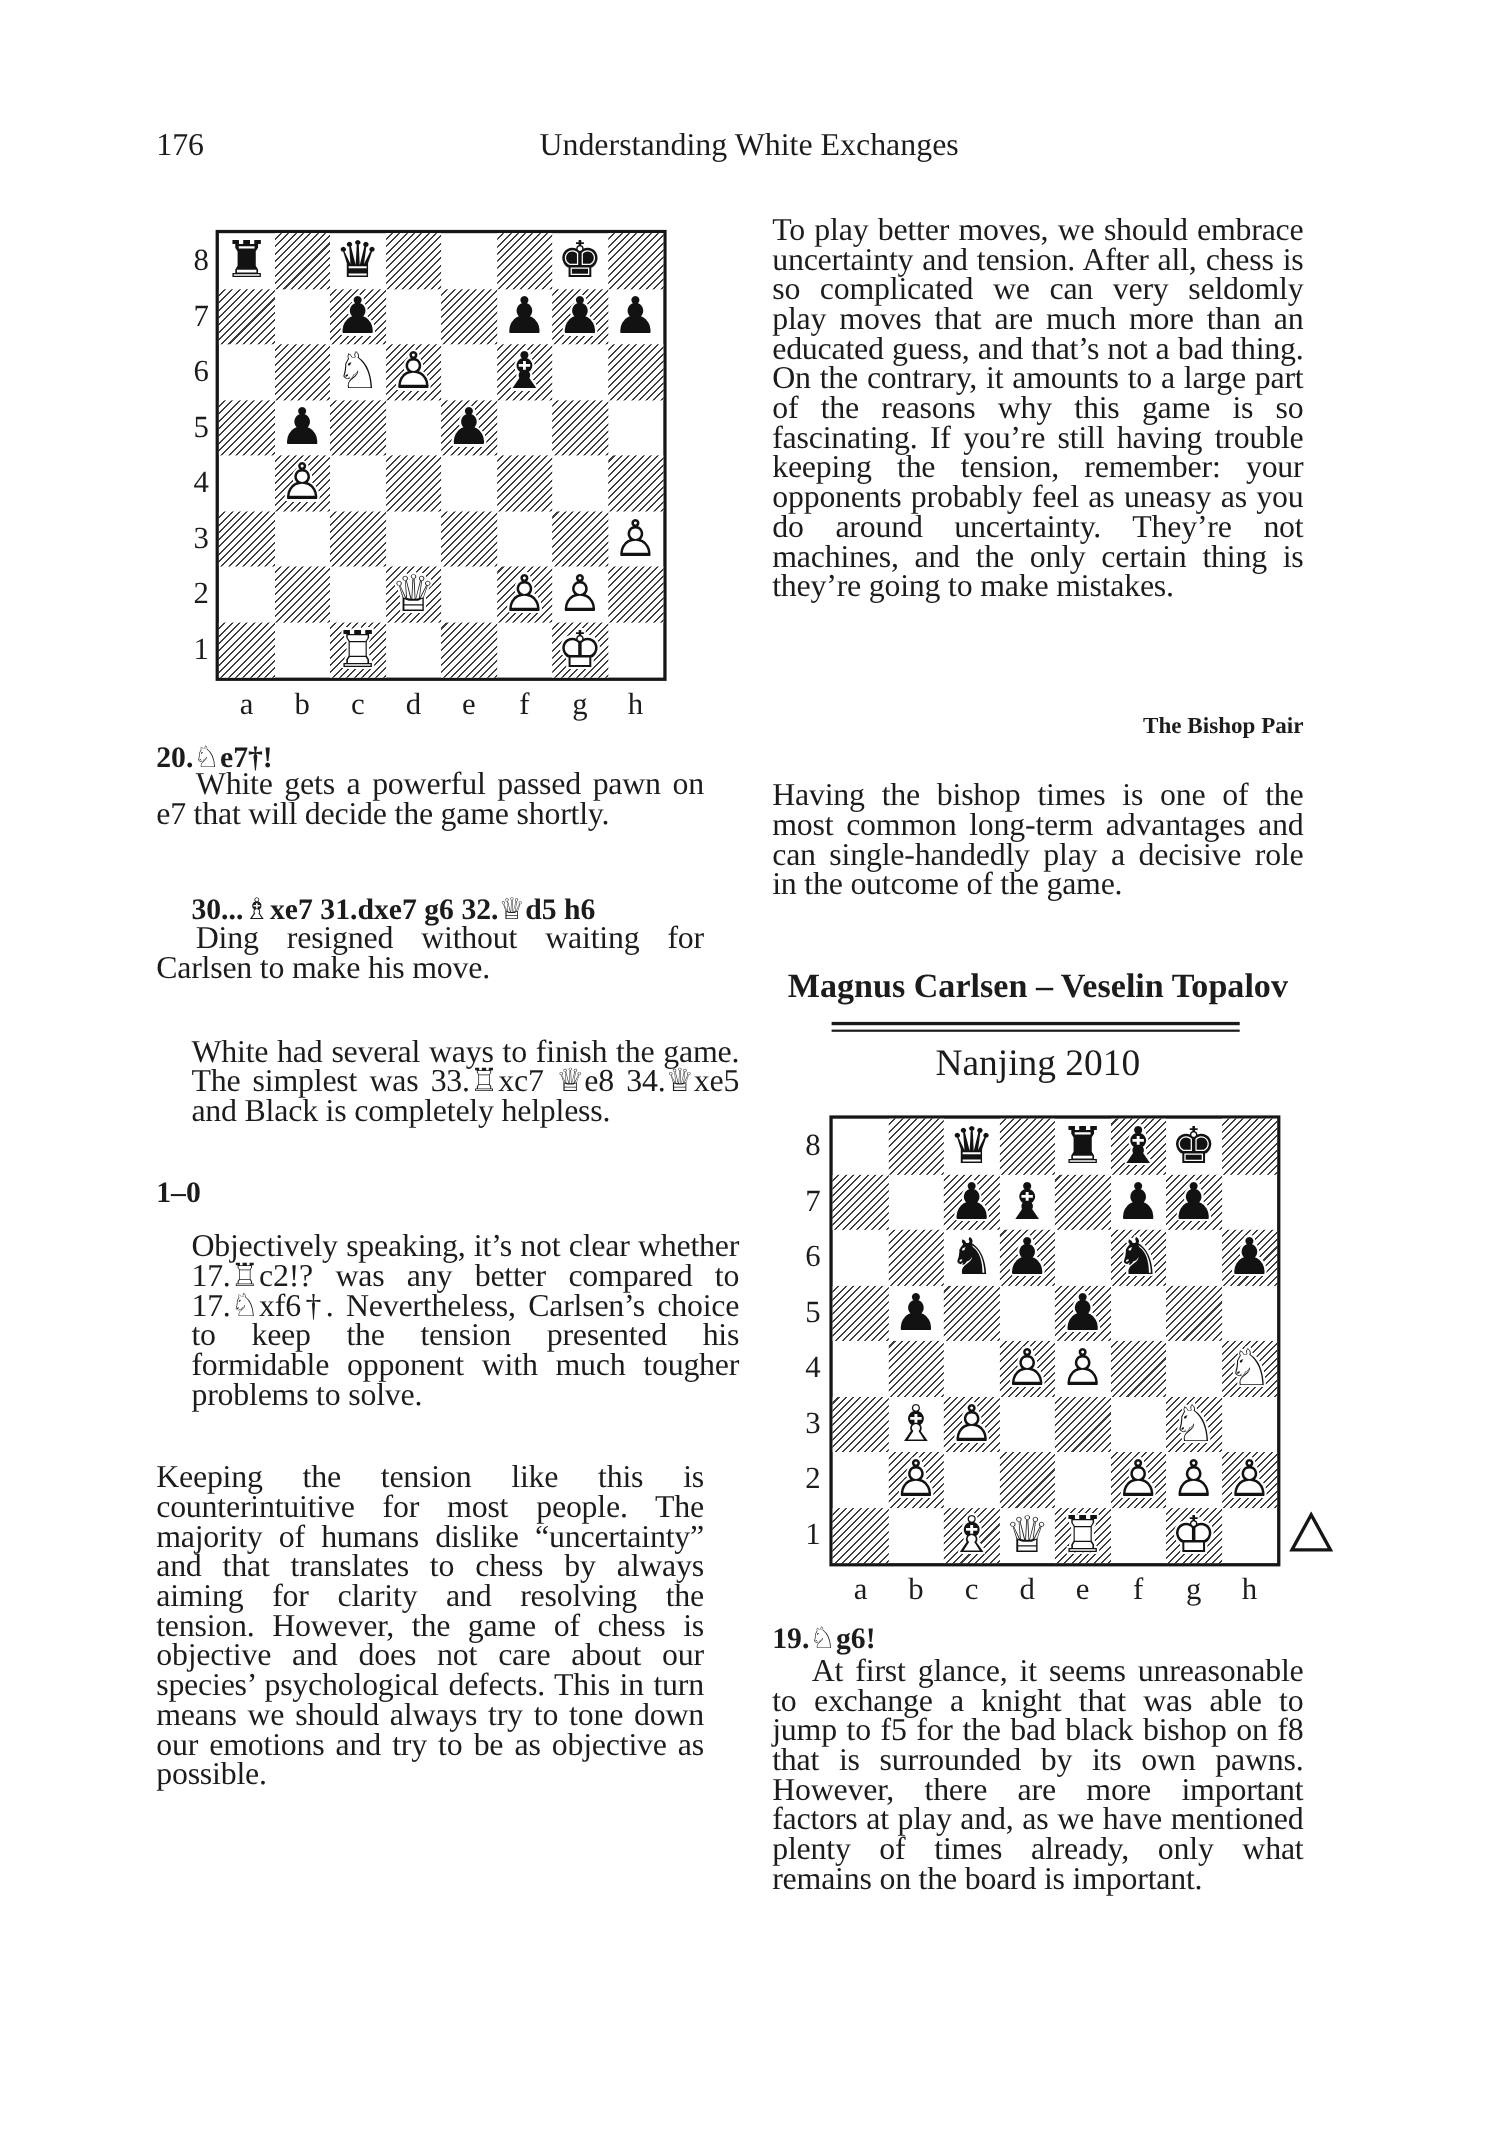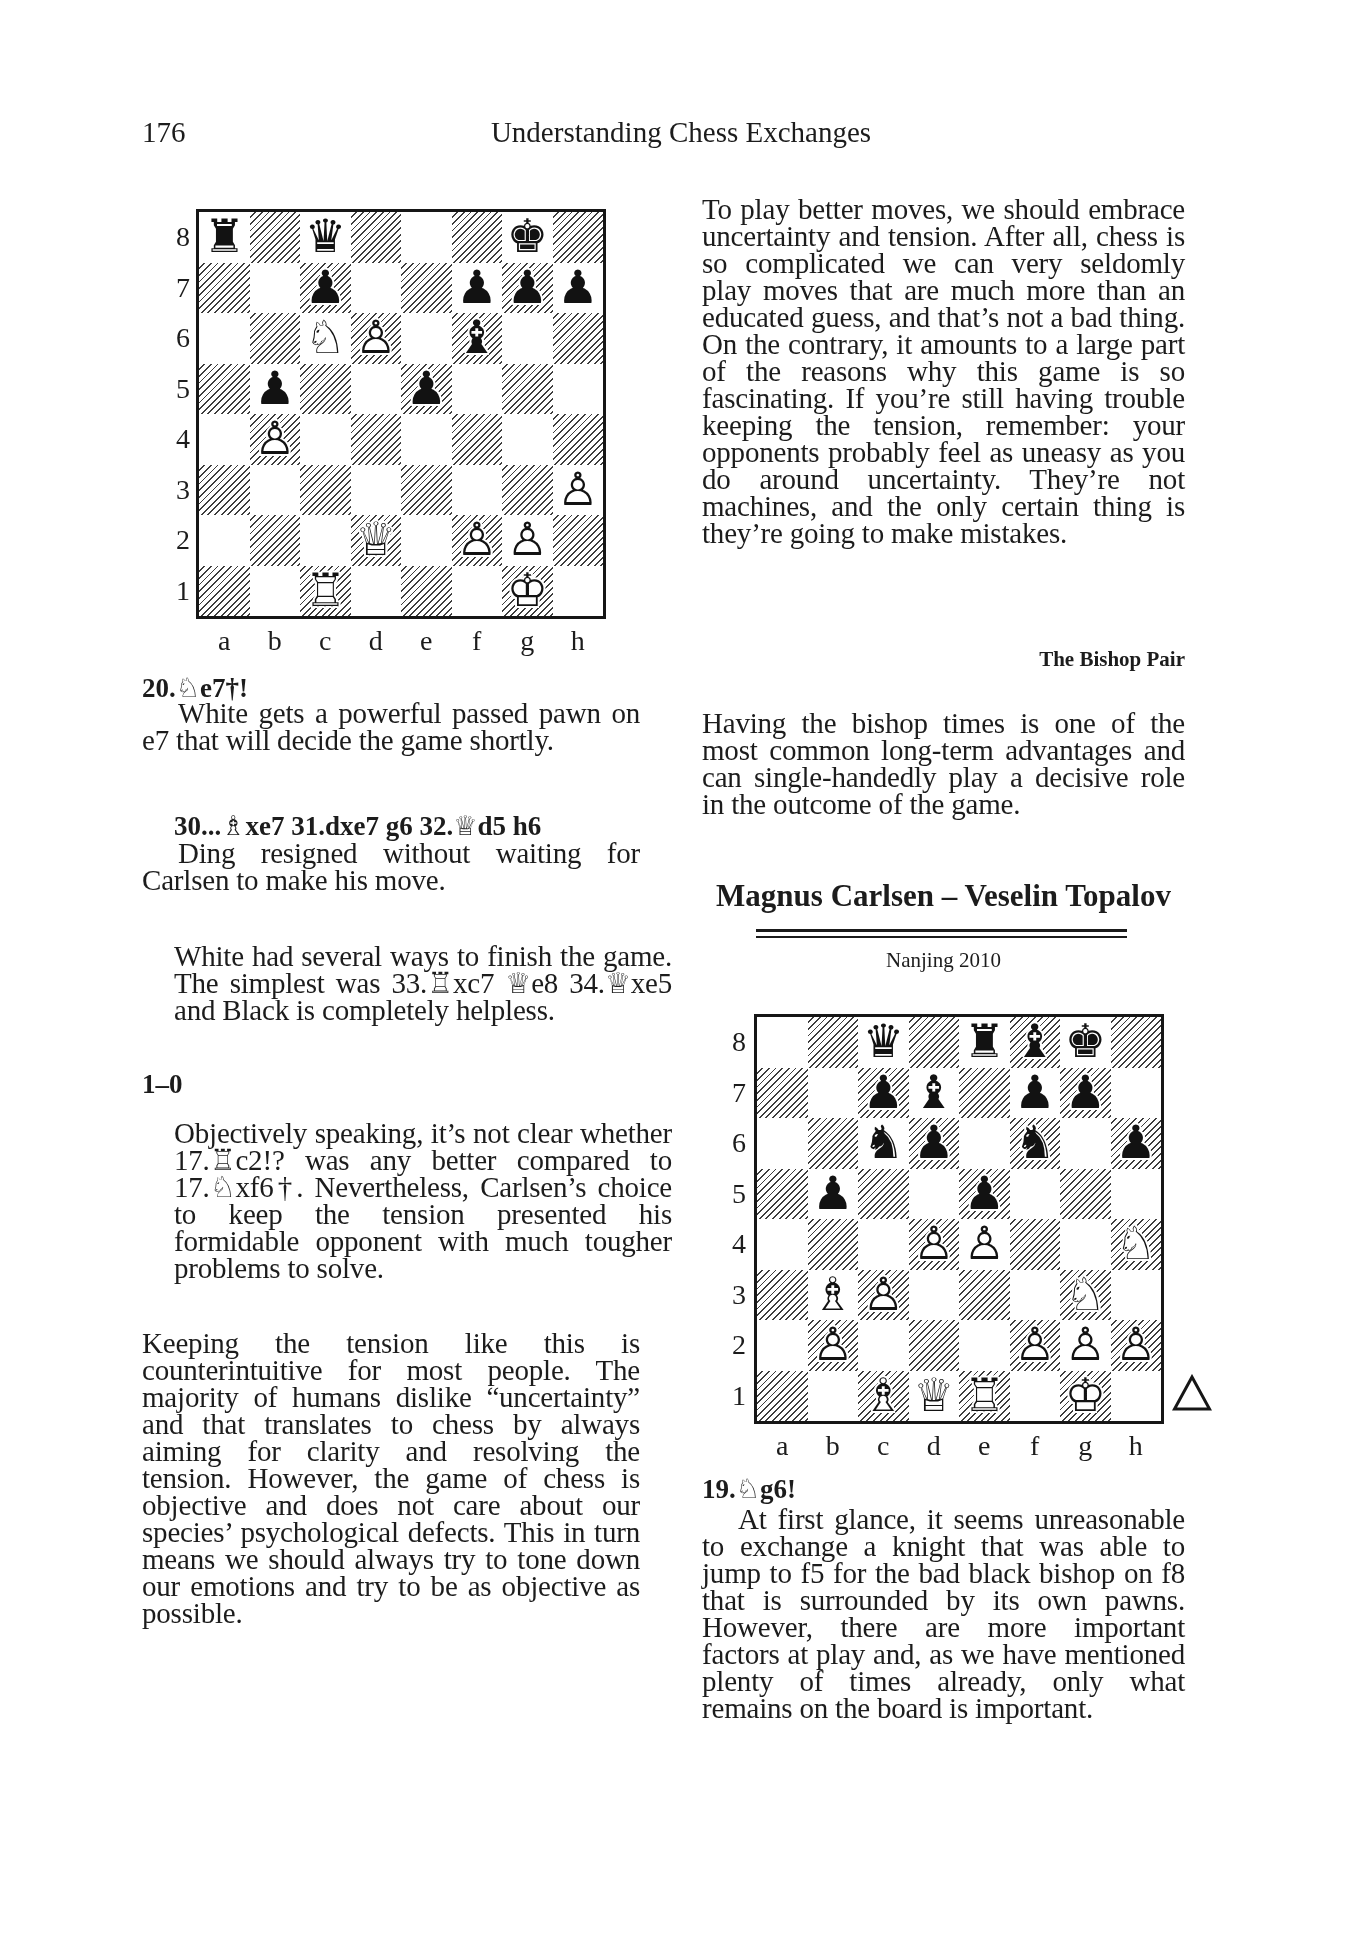--- a/index.html
+++ b/index.html
@@ -28,21 +28,21 @@
   .result{font-size:27px;font-weight:bold;margin-top:21px;}
   .section-heading{
     font-size:21px;font-weight:bold;text-align:right;line-height:38px;
   }
   .game-heading{
     font-size:31px;font-weight:bold;text-align:center;line-height:38px;
   }
   .game-rule{
     height:4px;border-top:3px solid #1a1a1a;border-bottom:2px solid #1a1a1a;
   }
-  .game-location{font-size:21px;text-align:center;}
+  .game-location{font-size:34px;text-align:center;}
   
   .board{
     border:3px solid #161616;width:404px;height:404px;
     display:grid;grid-template-columns:repeat(8,50.5px);grid-template-rows:repeat(8,50.5px);
     background:#fff;box-sizing:content-box;
   }
   .sq{display:flex;align-items:center;justify-content:center;overflow:visible;}
   .sq.dark{
     background:repeating-linear-gradient(135deg,#ffffff 0px,#ffffff 3.4px,#3d3d3d 3.4px,#3d3d3d 4.7px);
   }
@@ -64,21 +64,21 @@
   .file-labels{
     display:grid;grid-template-columns:repeat(8,50.5px);width:404px;
     font-size:28px;text-align:center;line-height:34px;
   }
   .to-move{width:40px;height:38px;}
 </style>
 </head>
 <body>
 
 <div class="abs page-number">176</div>
-<div class="abs running-title">Understanding Chess Exchanges</div>
+<div class="abs running-title">Understanding White Exchanges</div>
 
 <div class="abs rank-labels" style="left:156px;top:212px;">
     <span>8</span>
     <span>7</span>
     <span>6</span>
     <span>5</span>
     <span>4</span>
     <span>3</span>
     <span>2</span>
     <span>1</span>

